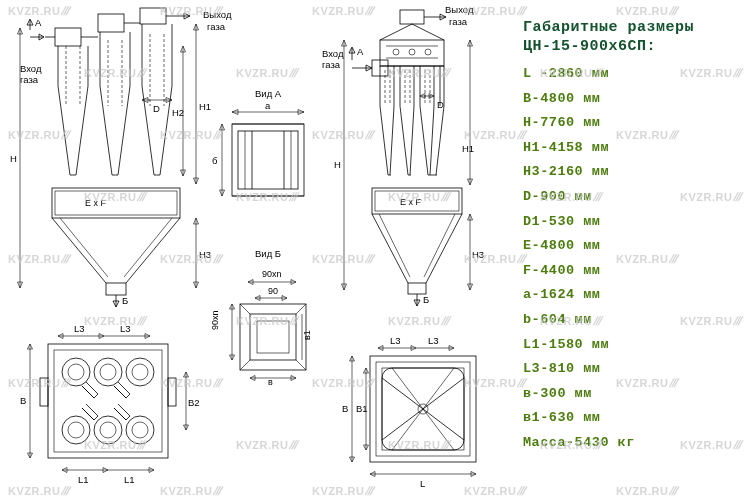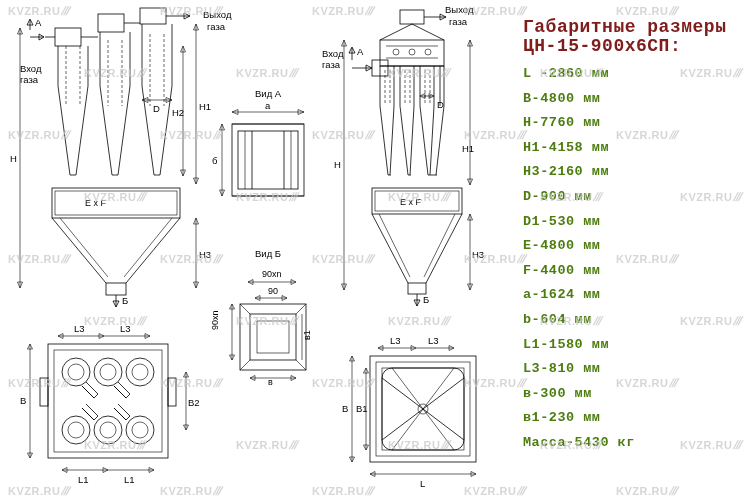--- a/index.html
+++ b/index.html
@@ -41,23 +41,23 @@
   }
   .spec {
     position: absolute;
     left: 523px;
     top: 18px;
     width: 225px;
     z-index: 3;
   }
   .spec-title {
     font-family: "Liberation Mono", monospace;
-    font-size: 18px;
+    font-size: 15px;
     font-weight: bold;
-    color: #7f1d1d;
+    color: #14532d;
     line-height: 19px;
     letter-spacing: 0.5px;
   }
   .spec-line {
     font-family: "Liberation Mono", monospace;
     font-size: 13.5px;
     font-weight: bold;
     color: #4d7c0f;
     line-height: 24.6px;
     letter-spacing: 0.5px;
@@ -392,21 +392,21 @@
     <div class="spec-line">H3-2160  мм</div>
     <div class="spec-line">D-900  мм</div>
     <div class="spec-line">D1-530  мм</div>
     <div class="spec-line">E-4800  мм</div>
     <div class="spec-line">F-4400  мм</div>
     <div class="spec-line">a-1624  мм</div>
     <div class="spec-line">b-604  мм</div>
     <div class="spec-line">L1-1580  мм</div>
     <div class="spec-line">L3-810  мм</div>
     <div class="spec-line">в-300  мм</div>
-    <div class="spec-line">в1-230  мм</div>
+    <div class="spec-line">в1-630  мм</div>
     <div class="spec-line">Масса-5430  кг</div>
   </div>
 
   <div class="wm-layer">
     <div class="wm" style="left:8px;  top:4px;"><span>KVZR.RU</span><span class="bars">///</span></div>
     <div class="wm" style="left:160px;top:4px;"><span>KVZR.RU</span><span class="bars">///</span></div>
     <div class="wm" style="left:312px;top:4px;"><span>KVZR.RU</span><span class="bars">///</span></div>
     <div class="wm" style="left:464px;top:4px;"><span>KVZR.RU</span><span class="bars">///</span></div>
     <div class="wm" style="left:616px;top:4px;"><span>KVZR.RU</span><span class="bars">///</span></div>
 

